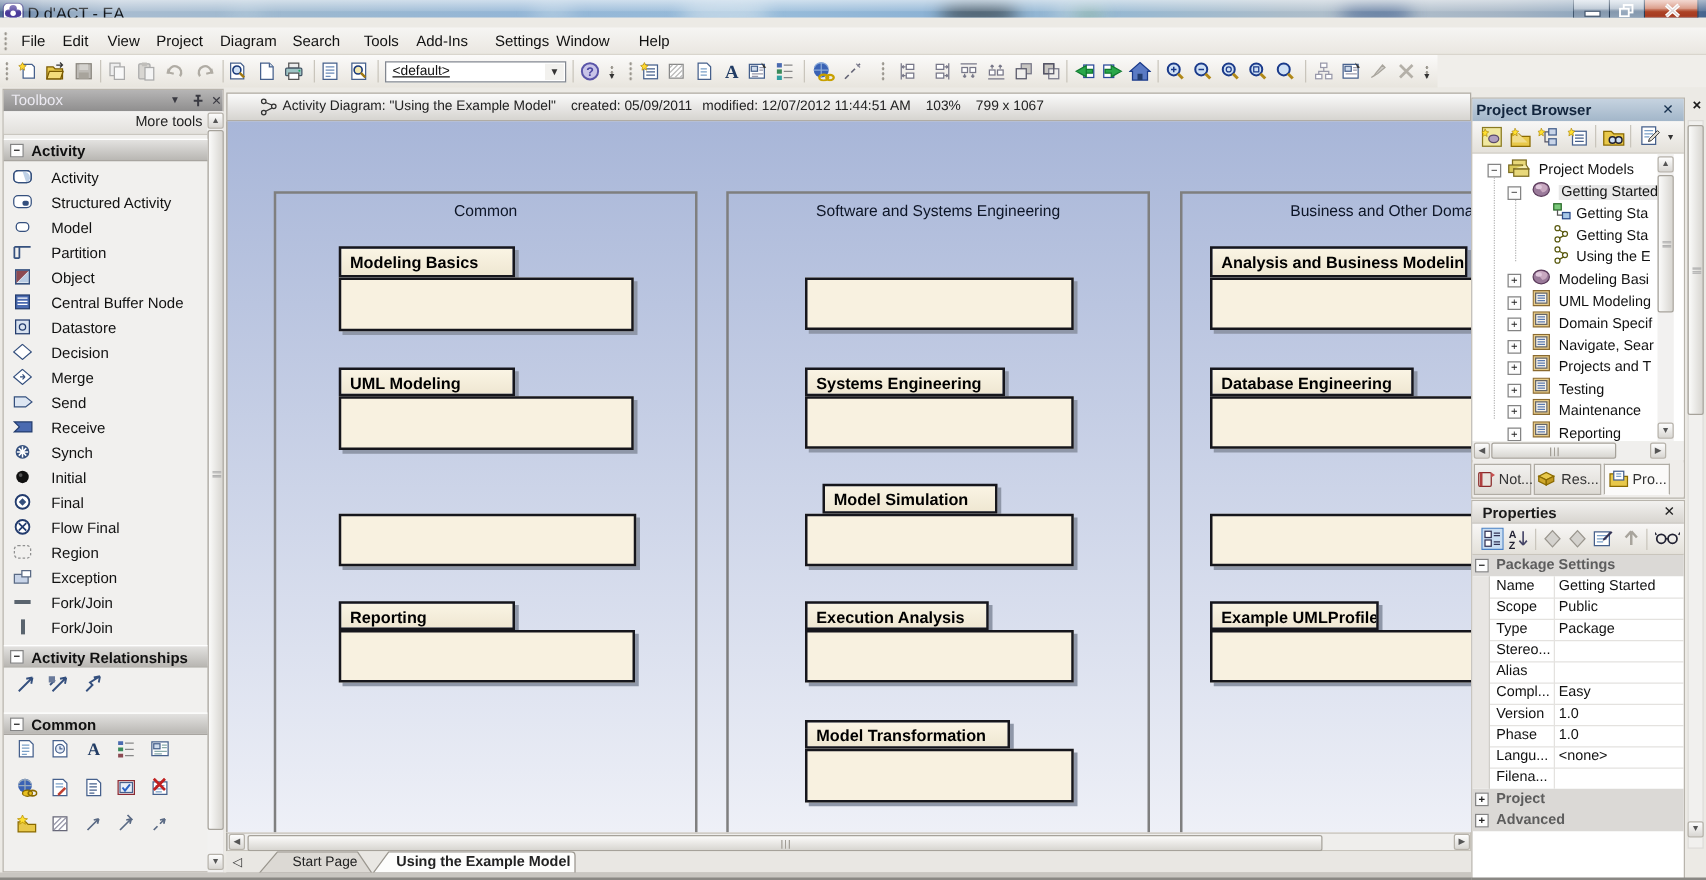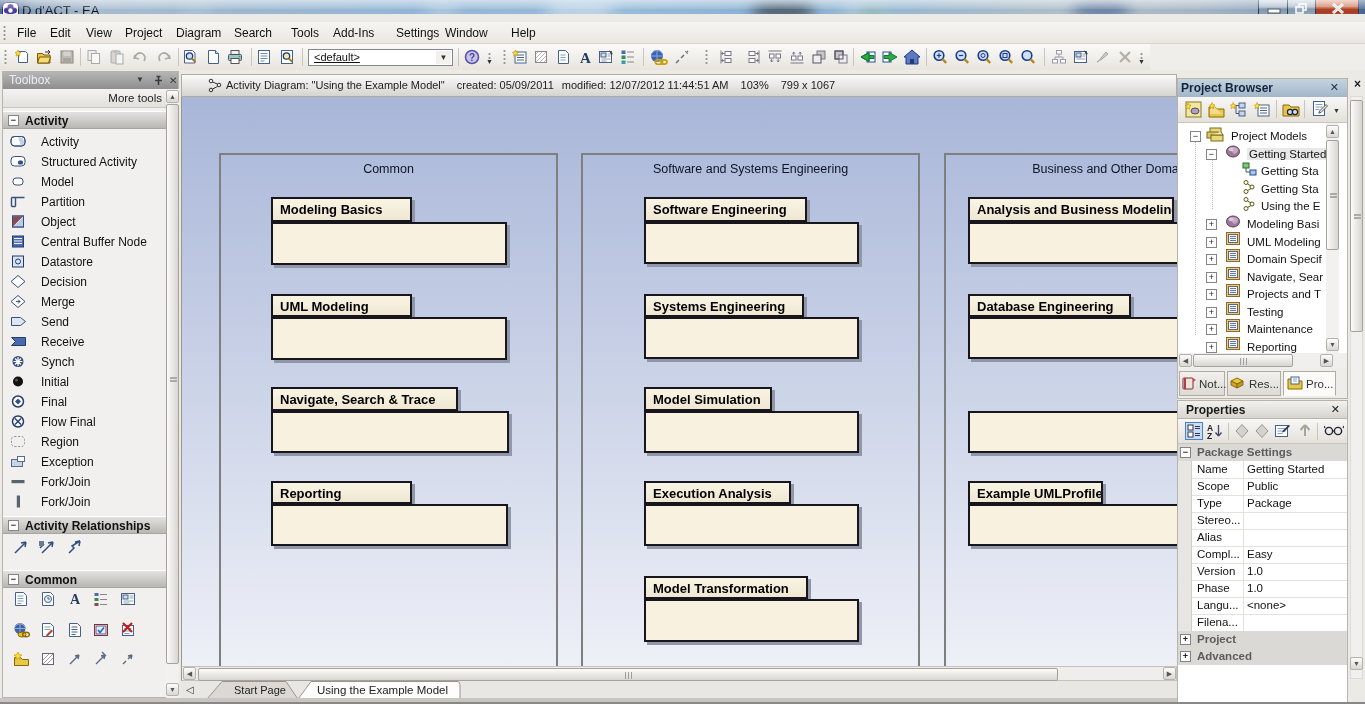--- a/index.html
+++ b/index.html
@@ -543,30 +543,28 @@
       <div class="plabel">Software and Systems Engineering</div>
     </div>
  <div class="part" style="left:762px;top:56px;width:339px;height:560px">
       <div class="plabel">Business and Other Domains</div>
     </div>
 
  <div class="ptab" style="left:89px;top:100px;width:141px;height:25px">Modeling Basics</div>
  <div class="pbody" style="left:89px;top:125px;width:236px;height:43px"></div>
  <div class="ptab" style="left:89px;top:197px;width:141px;height:23px">UML Modeling</div>
  <div class="pbody" style="left:89px;top:220px;width:236px;height:43px"></div>
- <div class="ptab" style="left:89px;top:290px;width:187px;height:24px">Navigate, Search &amp; Trace</div>
  <div class="pbody" style="left:89px;top:314px;width:238px;height:42px"></div>
  <div class="ptab" style="left:89px;top:384px;width:141px;height:23px">Reporting</div>
  <div class="pbody" style="left:89px;top:407px;width:237px;height:42px"></div>
 
- <div class="ptab" style="left:462px;top:100px;width:163px;height:25px">Software Engineering</div>
  <div class="pbody" style="left:462px;top:125px;width:215px;height:42px"></div>
  <div class="ptab" style="left:462px;top:197px;width:160px;height:23px">Systems Engineering</div>
  <div class="pbody" style="left:462px;top:220px;width:215px;height:42px"></div>
- <div class="ptab" style="left:462px;top:290px;width:128px;height:24px">Model Simulation</div>
+ <div class="ptab" style="left:476px;top:290px;width:140px;height:24px">Model Simulation</div>
  <div class="pbody" style="left:462px;top:314px;width:215px;height:42px"></div>
  <div class="ptab" style="left:462px;top:384px;width:147px;height:23px">Execution Analysis</div>
  <div class="pbody" style="left:462px;top:407px;width:215px;height:42px"></div>
  <div class="ptab" style="left:462px;top:479px;width:164px;height:23px">Model Transformation</div>
  <div class="pbody" style="left:462px;top:502px;width:215px;height:43px"></div>
 
  <div class="ptab" style="left:786px;top:100px;width:206px;height:25px">Analysis and Business Modeling</div>
  <div class="pbody" style="left:786px;top:125px;width:240px;height:42px"></div>
  <div class="ptab" style="left:786px;top:197px;width:163px;height:23px">Database Engineering</div>
  <div class="pbody" style="left:786px;top:220px;width:240px;height:42px"></div>
@@ -581,21 +579,21 @@
     </div>
  <div class="sbbtn" style="left:981px;top:0px">▶</div>
 </div>
 <div class="abs" id="ctabs">
  <svg class="ic" style="left:0;top:0" width="300" height="18" viewBox="0 0 300 18">
   <path d="M41 0.5 H105 L116.5 17.5 H26.5 Z" fill="#dcd9d4" stroke="#9a968e"></path>
   <path d="M130 0.5 H276 Q279 0.5 279 3.5 V17.5 H117.5 Z" fill="#fdfdfc" stroke="#9a968e"></path>
  </svg>
  <div class="abs" style="left:5px;top:3px;font-size:10px;color:#333">◁</div>
  <div class="ctab" style="left:53px;top:3px">Start Page</div>
- <div class="ctab" style="left:136px;top:3px;font-weight:normal;font-size:11.5px">Using the Example Model</div>
+ <div class="ctab" style="left:136px;top:3px;font-weight:bold;font-size:11.5px">Using the Example Model</div>
 </div>
 <div class="abs" id="rstrip">
  <div class="abs" style="left:2px;top:2px;width:13px;height:14px;font-size:12px;color:#1a1a1a;text-align:center;line-height:14px;font-weight:bold">×</div>
  <div class="abs" style="left:1px;top:21px;width:13px;height:583px;background:#f1f0ee;border:1px solid #dddbd7">
   <div class="sbthumb" style="left:-1px;top:3px;width:13px;height:232px">
         <div class="sgrip" style="left:3px;top:113px"></div>
       </div>
   <div class="sbbtn" style="left:-1px;top:560px">▼</div>
  </div>
 </div>

